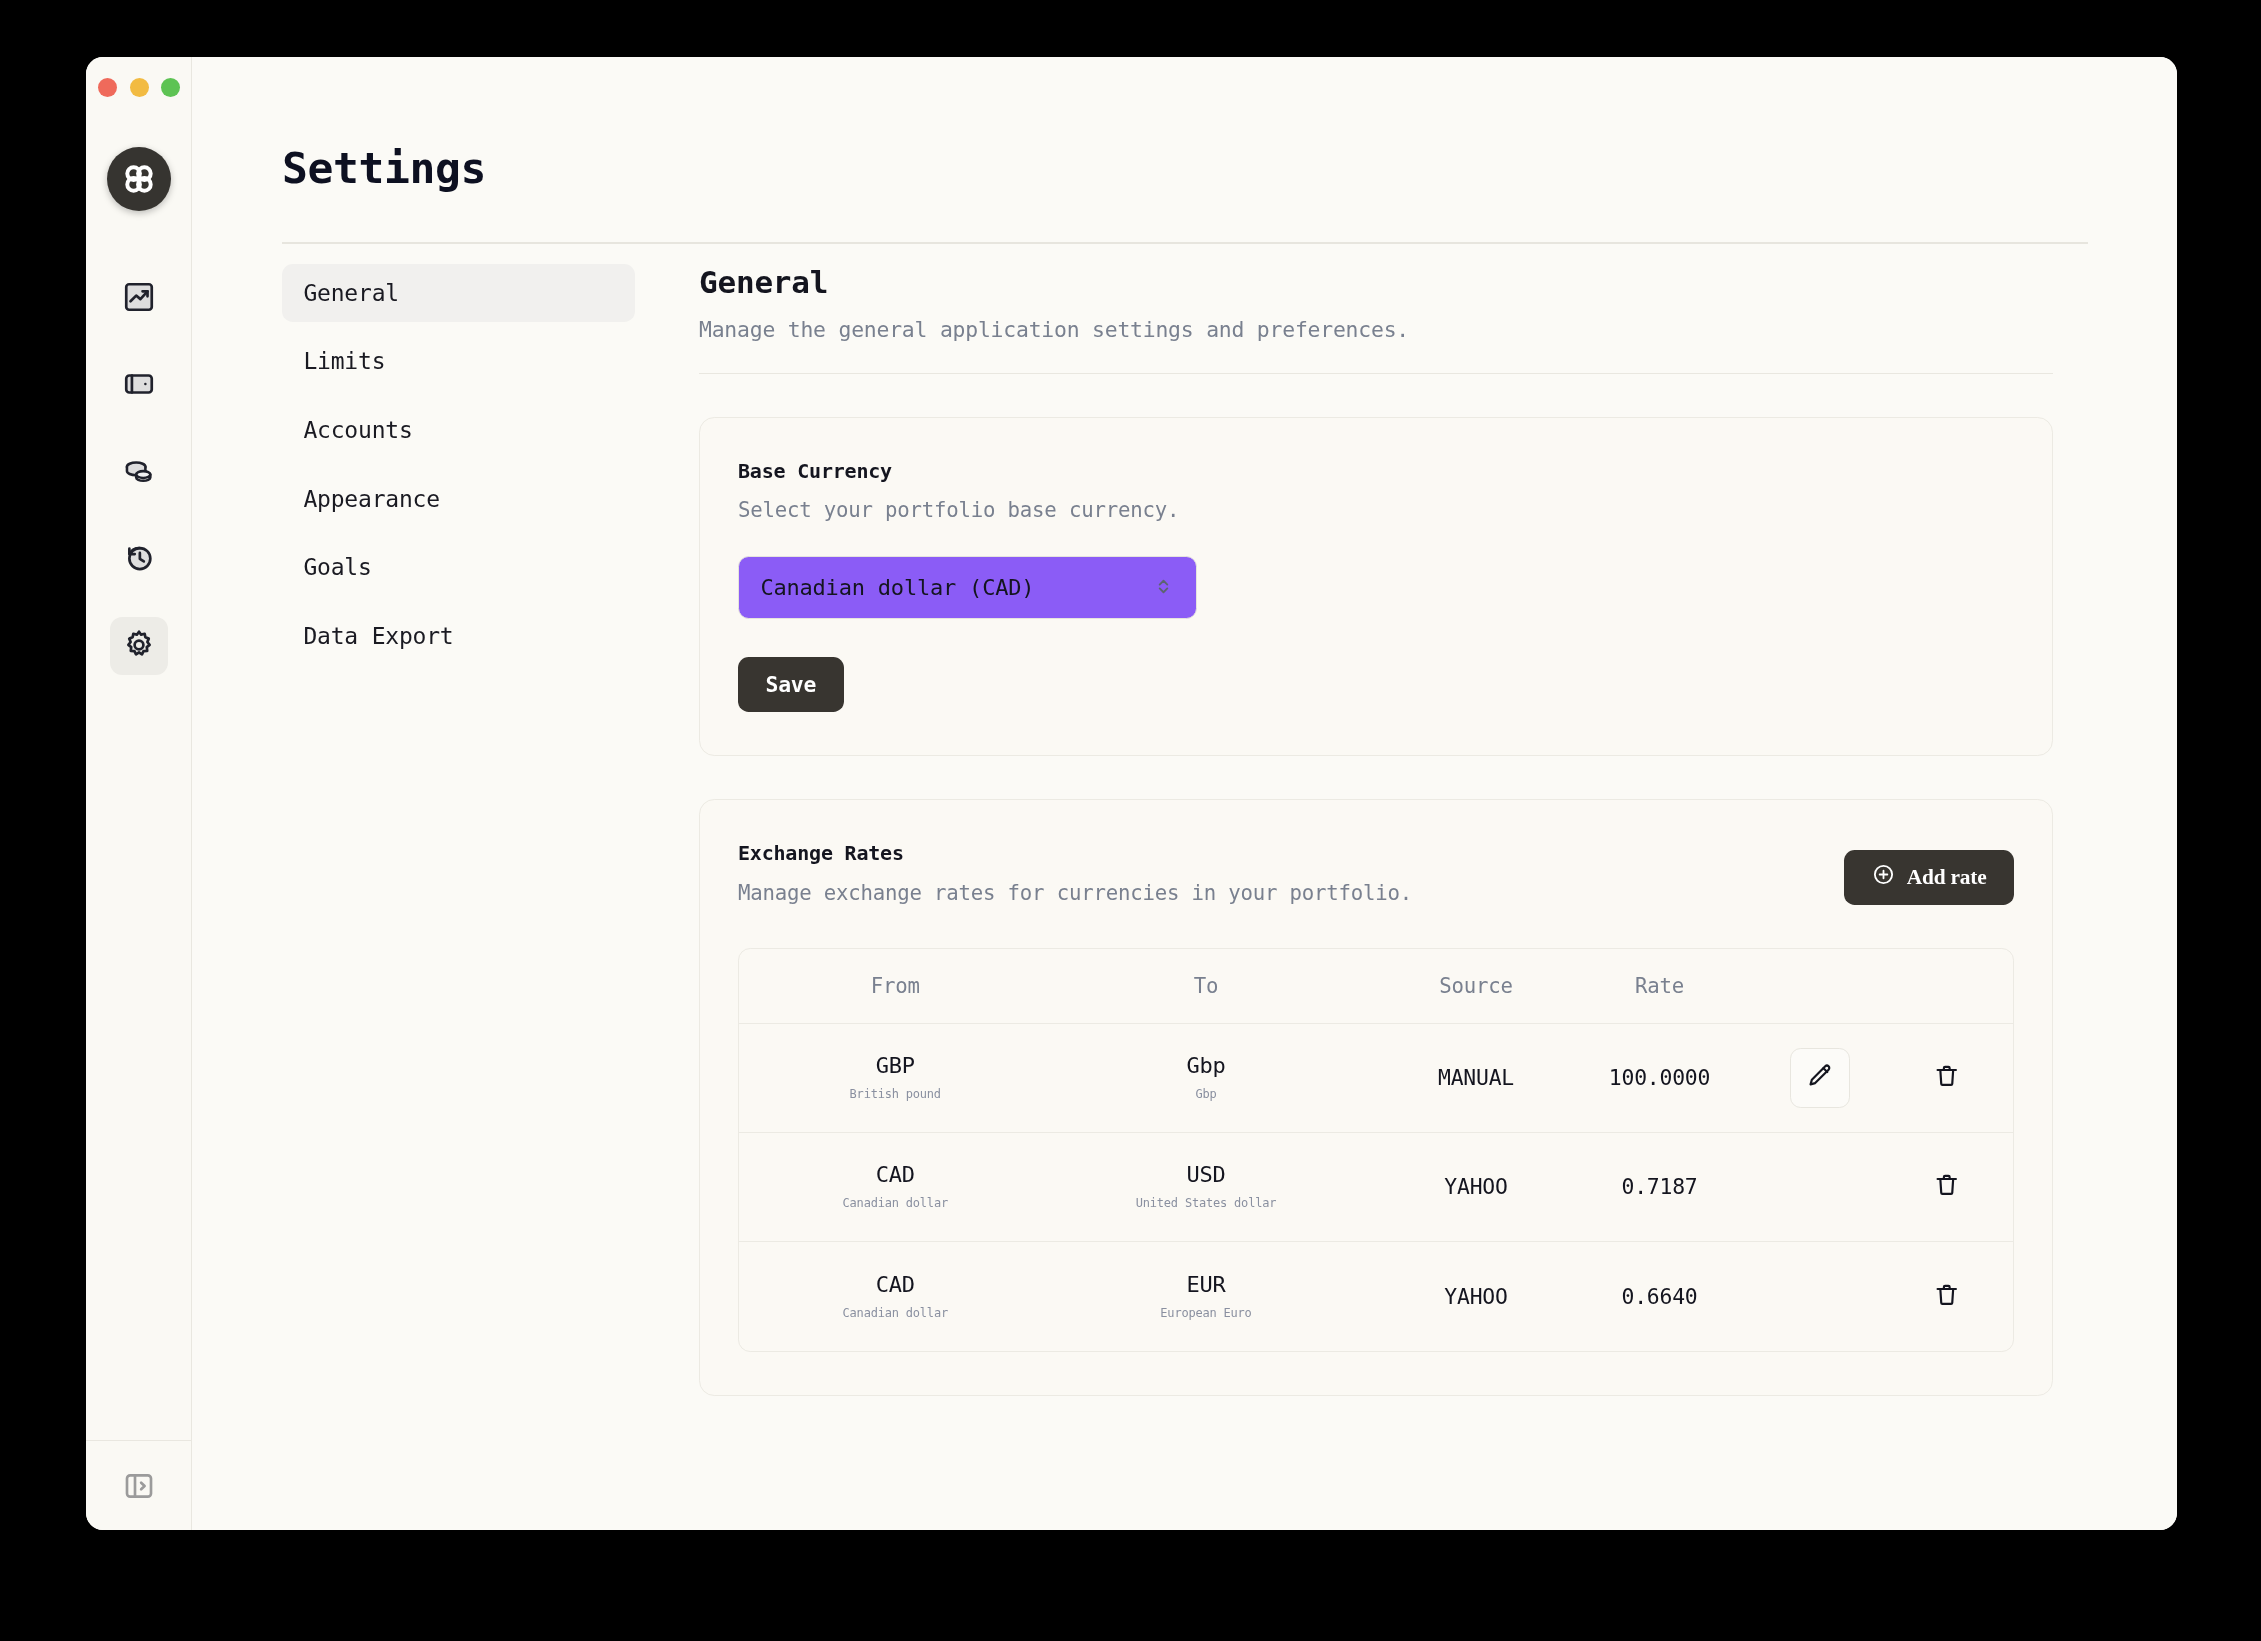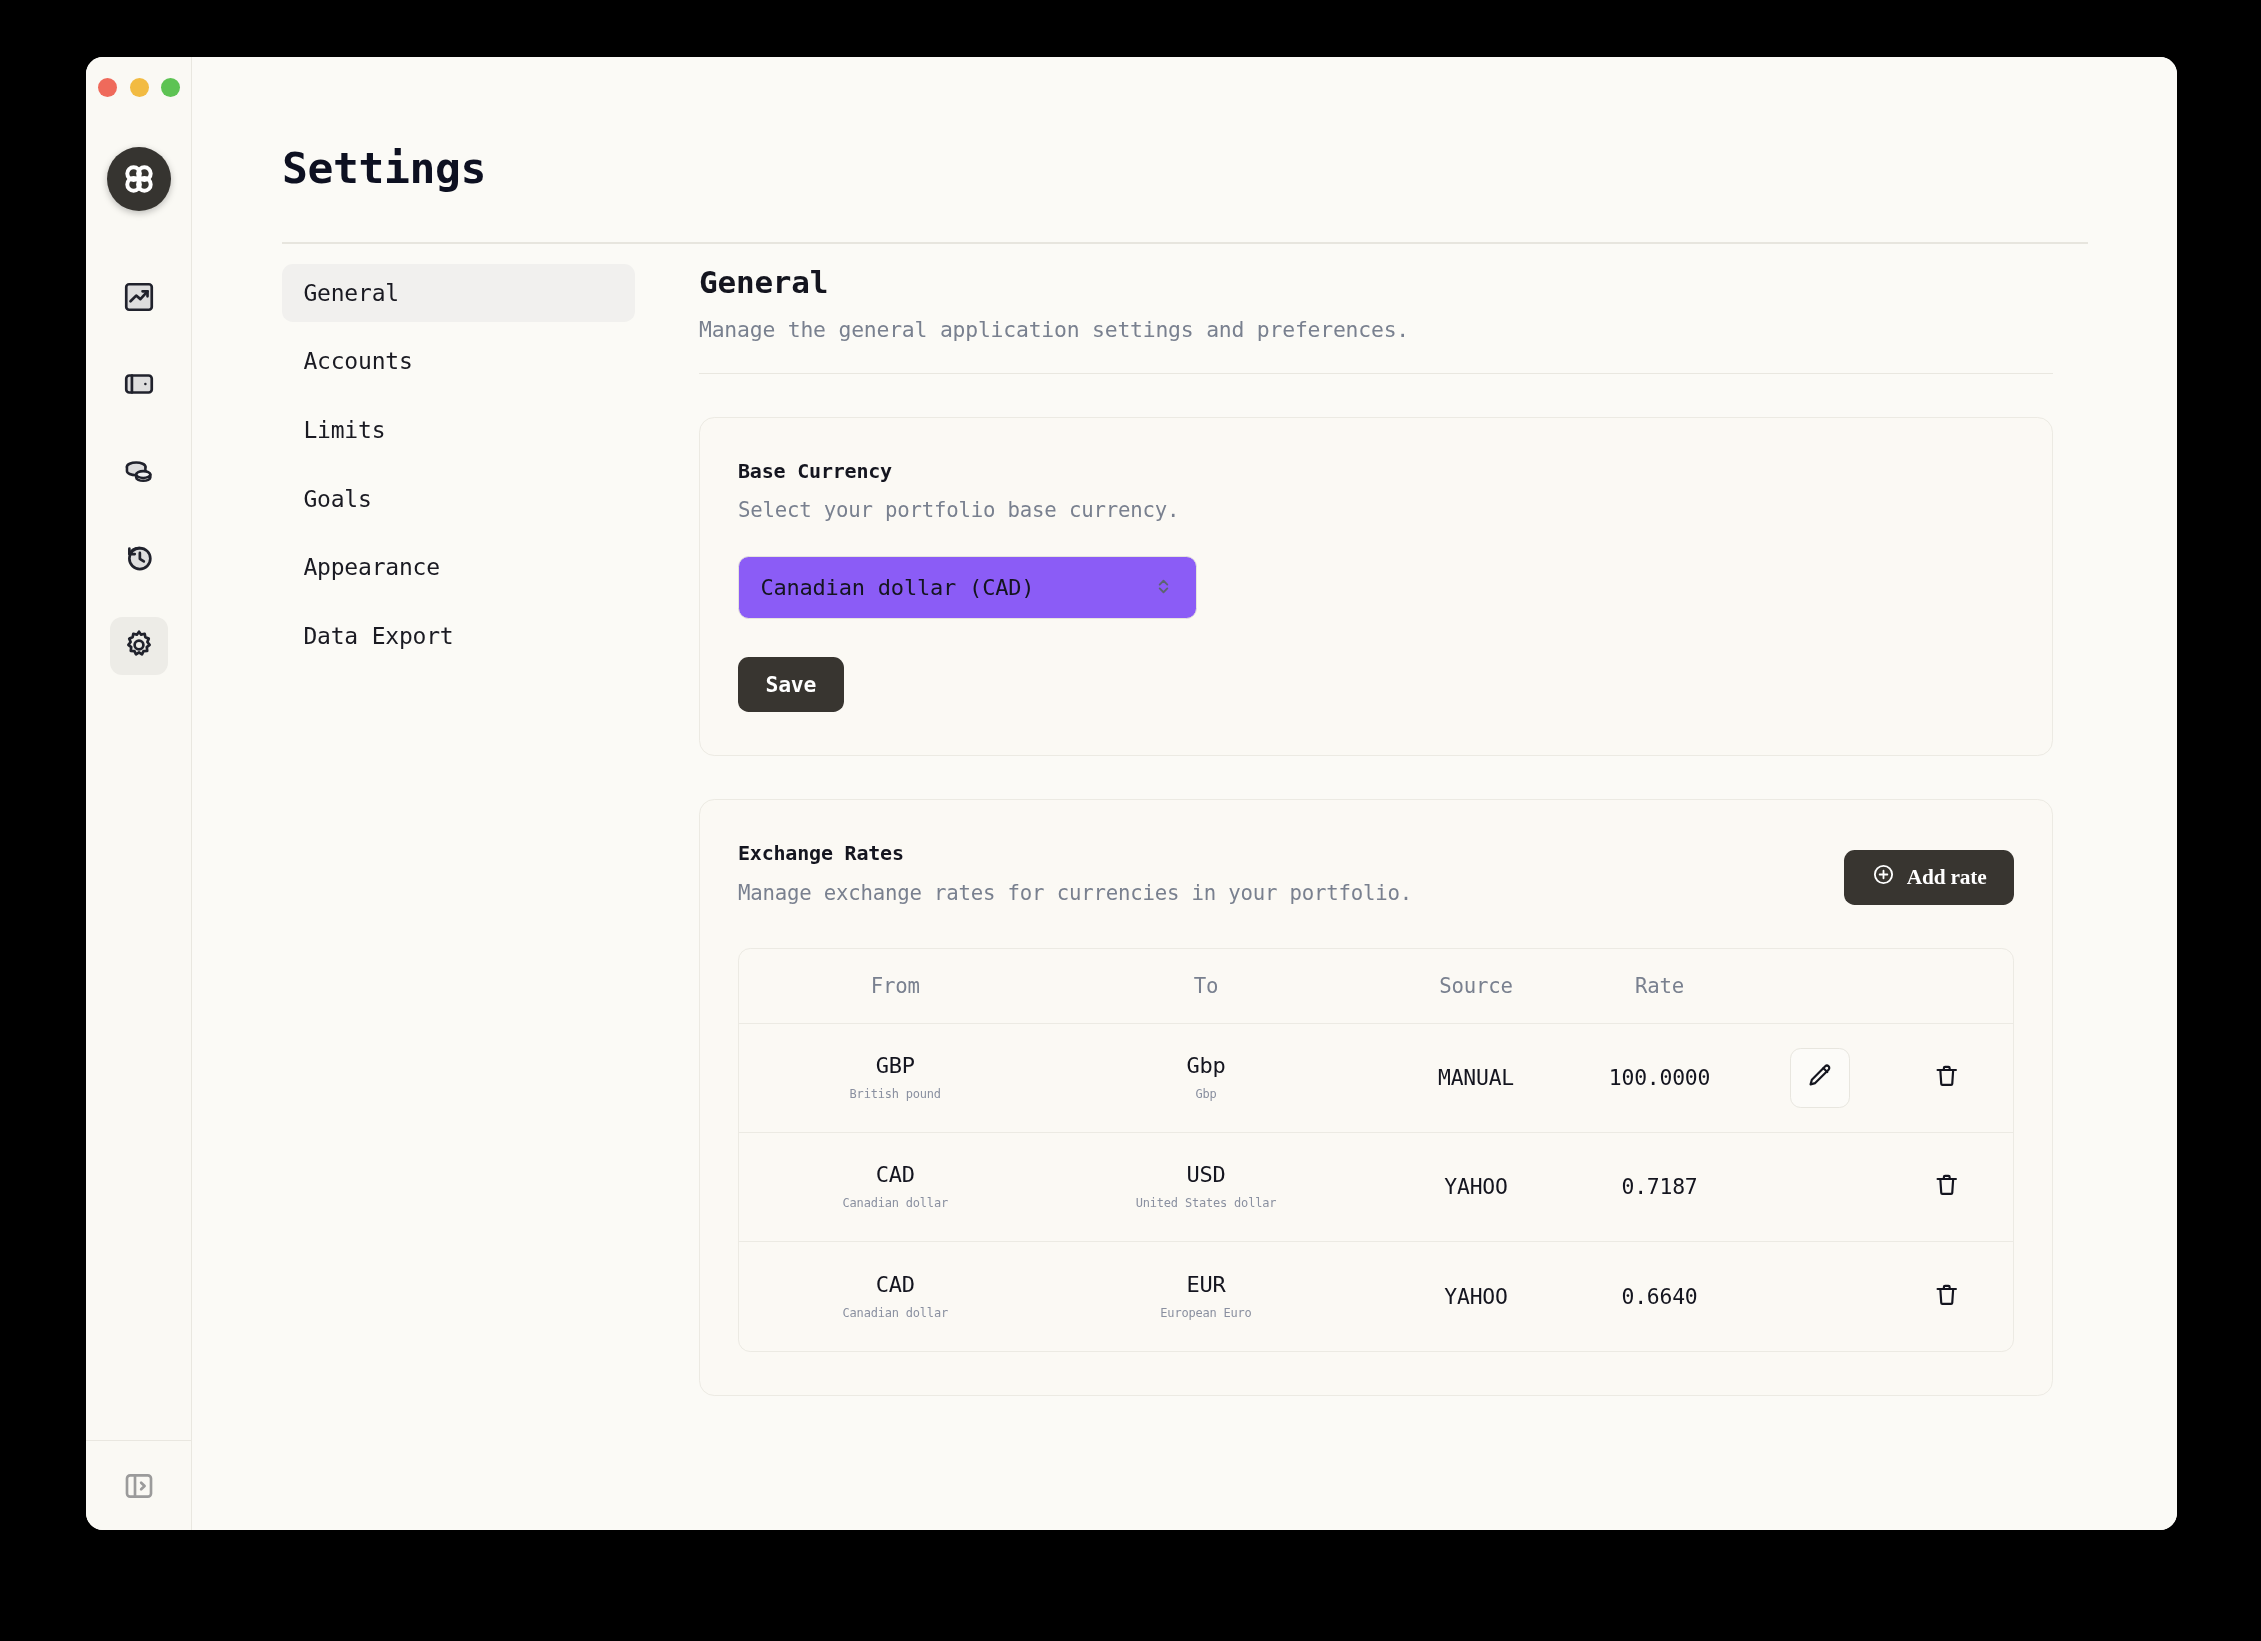--- a/index.html
+++ b/index.html
@@ -394,30 +394,30 @@
       <div class="head-rule"></div>
     </div>
 
     <div class="body-cols">
 
       <div class="settings-nav">
         <div class="nav-item active">
           <span>General</span>
         </div>
         <div class="nav-item">
+          <span>Limits</span>
+        </div>
+        <div class="nav-item">
           <span>Accounts</span>
         </div>
         <div class="nav-item">
-          <span>Limits</span>
+          <span>Appearance</span>
         </div>
         <div class="nav-item">
           <span>Goals</span>
-        </div>
-        <div class="nav-item">
-          <span>Appearance</span>
         </div>
         <div class="nav-item">
           <span>Data Export</span>
         </div>
       </div>
 
       <div class="content">
 
         <div class="section-title">General</div>
         <div class="section-sub">Manage the general application settings and preferences.</div>

